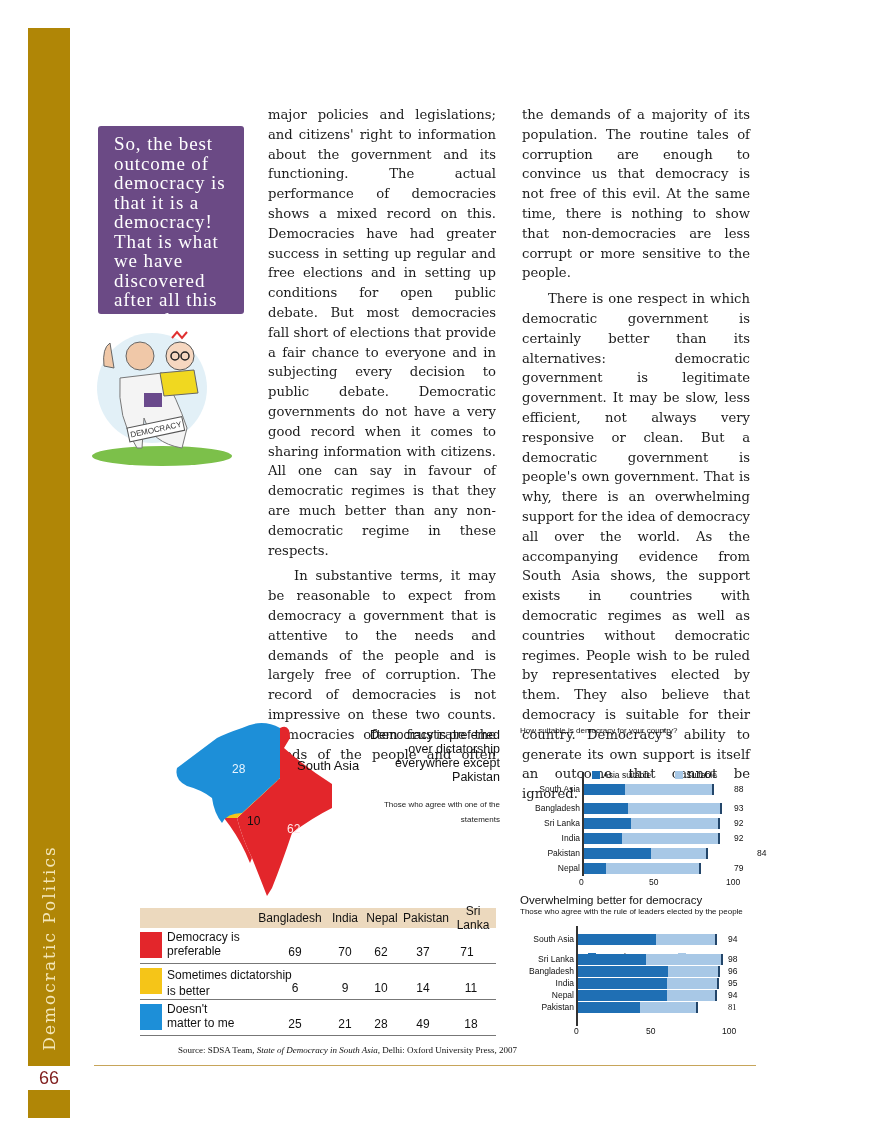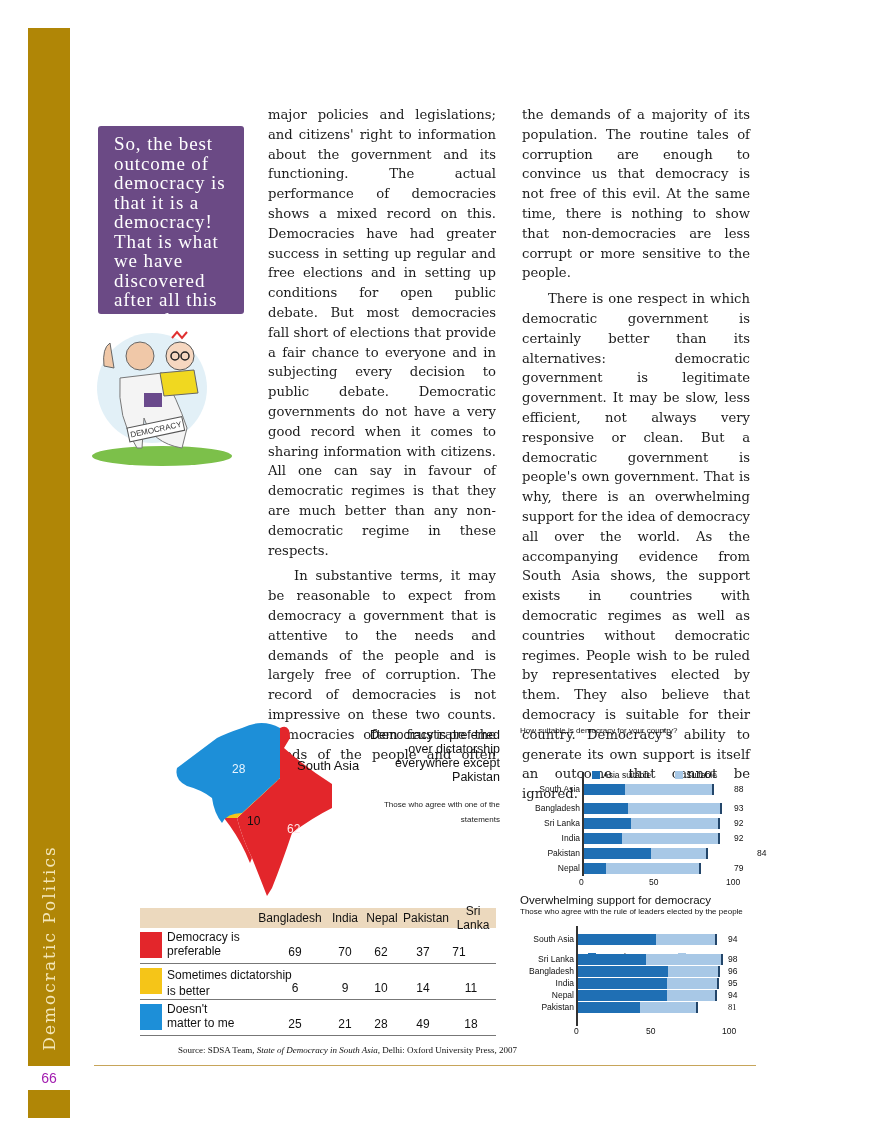--- a/index.html
+++ b/index.html
@@ -3,21 +3,21 @@
 <meta charset="utf-8">
 <style>
   * { box-sizing: border-box; margin: 0; padding: 0; }
   html, body { width: 883px; height: 1148px; background: #ffffff; overflow: hidden; }
   body { position: relative; font-family: "DejaVu Serif", serif; color: #1a1a1a; }
 
   .side-bar { position: absolute; left: 28px; top: 28px; width: 42px; height: 1090px; background: #b08606; }
   .side-title { position: absolute; left: 28px; top: 840px; width: 42px; height: 215px; display: flex; align-items: center; justify-content: center; }
   .side-title span { display: block; transform: rotate(-90deg); white-space: nowrap; color: #f3e6b8; font-family: "DejaVu Serif", serif; font-size: 17px; letter-spacing: 2px; }
   .page-num-box { position: absolute; left: 28px; top: 1066px; width: 42px; height: 24px; background: #ffffff; display: flex; align-items: center; justify-content: center; }
-  .page-num-box span { font-family: "Liberation Sans", sans-serif; font-size: 14px; color: #a21caf; }
+  .page-num-box span { font-family: "Liberation Sans", sans-serif; font-size: 18px; color: #7f1d1d; }
 
   .callout { position: absolute; left: 98px; top: 126px; width: 146px; height: 188px; background: #6b4a85; border-radius: 3px; padding: 8px 8px 8px 16px; }
   .callout p { color: #ffffff; font-family: Liberation Serif, serif; font-size: 19px; line-height: 19.5px; letter-spacing: 0.9px; }
 
   .cartoon { position: absolute; left: 82px; top: 318px; width: 160px; height: 150px; }
 
   .col { position: absolute; top: 101px; width: 236px; font-family: "DejaVu Serif", serif; font-size: 13.2px; line-height: 19.8px; text-align: justify; color: #1c1c1c; }
   .col p { margin: 4px; }
   .col p.indent { text-indent: 26px; margin-top: 6px; }
   .col-1 { left: 264px; }
@@ -127,21 +127,21 @@
     <span class="h" style="width:46px">Sri Lanka</span>
   </div>
   <div class="row">
     <div class="swatch" style="background:#e3262b"></div>
     <div class="rlabel">Democracy is preferable</div>
     <div class="vals">
       <span style="left:140px">69</span>
       <span style="left:190px">70</span>
       <span style="left:226px">62</span>
       <span style="left:268px">37</span>
-      <span style="left:304px">71</span>
+      <span style="left:312px">71</span>
     </div>
   </div>
   <div class="row">
     <div class="swatch" style="background:#f5c518"></div>
     <div class="rlabel" style="line-height:16px">Sometimes dictatorship is better</div>
     <div class="vals">
       <span style="left:140px">6</span>
       <span style="left:190px">9</span>
       <span style="left:226px">10</span>
       <span style="left:268px">14</span>
@@ -199,21 +199,21 @@
       <div class="seg-light" style="left: 64px; top: 137px; width: 116.92px;"></div>
       <div class="seg-dark" style="left: 64px; top: 137px; width: 22.2px;"></div>
       <span class="bar-val" style="left: 214px; top: 137px;">79</span>
     </div>
   <span class="tick" style="left:59px; top:151px">0</span>
   <span class="tick" style="left:129px; top:151px">50</span>
   <span class="tick" style="left:206px; top:151px">100</span>
 </div>
 
 <div class="bchart" id="chart-supp" style="left:520px; top:894px; width:240px; height:145px;">
-  <div class="t1">Overwhelming support for democracy</div>
+  <div class="t1">Overwhelming better for democracy</div>
   <div class="t2" style="white-space:nowrap">Those who agree with the rule of leaders elected by the people</div>
   <div class="legend" style="left:68px; top:30px;margin-top:28px;">
     <div class="li">
         <span class="sw" style="background:#1f6fb4"></span>
         <span>Strongly agree</span>
       </div>
     <div class="li">
         <span class="sw" style="background:#a8c8e6"></span>
         <span>Agree</span>
       </div>

